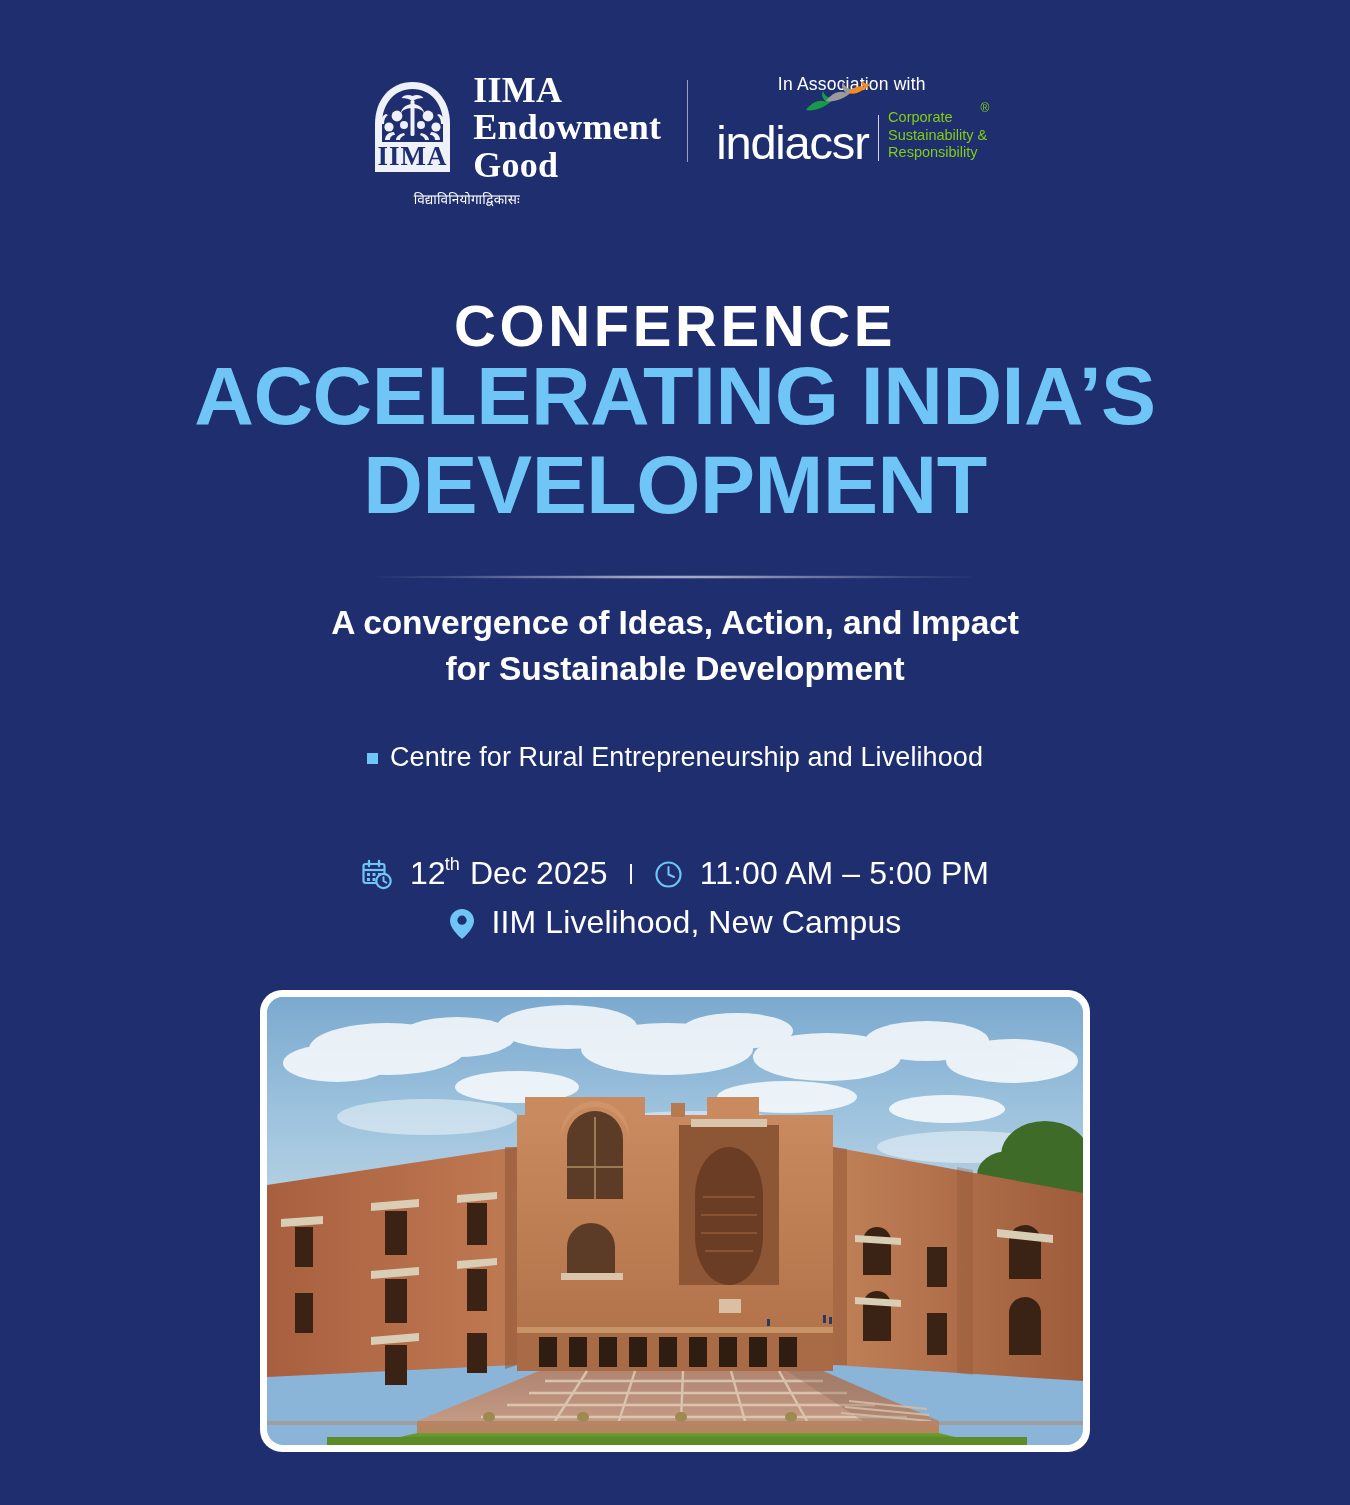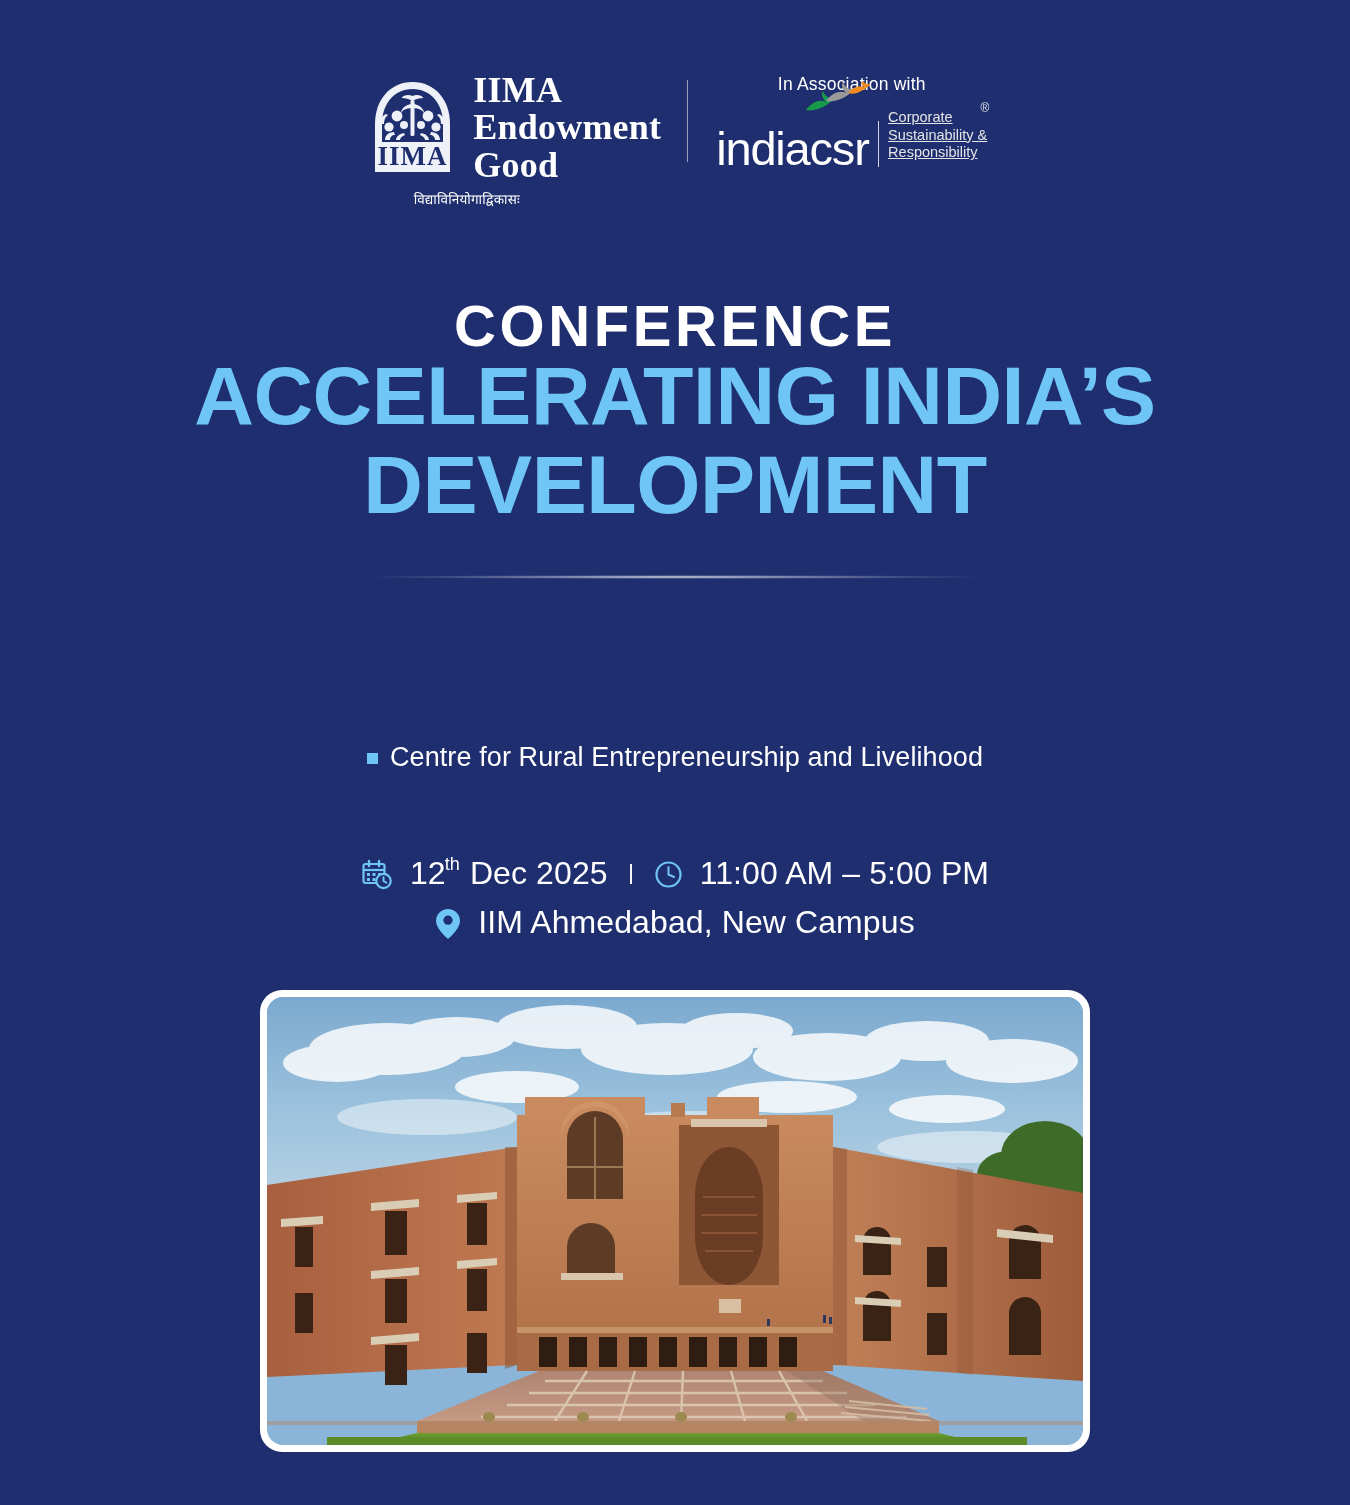--- a/index.html
+++ b/index.html
@@ -112,27 +112,26 @@
     width: 74px;
     height: 36px;
   }
   .csr-vsep {
     width: 1.5px;
     height: 46px;
     background: rgba(255,255,255,0.8);
     margin-bottom: 2px;
   }
   .csr-tagline {
-    color: #e5e5e5;
+    color: #84cc16;
     font-size: 14.5px;
     line-height: 1.22;
     white-space: nowrap;
     position: relative;
-    margin-bottom: 7px;
-    text-decoration: underline;
+    margin-bottom: 1px;
   }
   .csr-reg {
     position: absolute;
     top: -8px;
     right: -2px;
     font-size: 12px;
   }
 
   
   .kicker {
@@ -357,20 +356,24 @@
 
   <div class="kicker">CONFERENCE</div>
 
   <div class="headline">
     <div>ACCELERATING INDIA’S</div>
     <div>DEVELOPMENT</div>
   </div>
 
   <div class="divider"></div>
 
+  <div class="subtitle">
+    <div>A convergence of Ideas, Action, and Impact</div>
+    <div>for Sustainable Development</div>
+  </div>
 
   <div class="tracks">
     <div class="tracks-row">
       <div class="track-item">
         <span class="track-bullet"></span>
         <span>Centre for Rural Entrepreneurship and Livelihood</span>
       </div>
     </div>
   </div>
 
@@ -411,21 +414,21 @@
     </div>
 
     <div class="meta-row venue">
       <div class="meta-chip">
         <span class="meta-icon">
           <svg width="26" height="32" viewBox="0 0 26 32" xmlns="http://www.w3.org/2000/svg">
             <path d="M13 1 C6.4 1 1 6.3 1 12.8 C1 21.4 13 31 13 31 C13 31 25 21.4 25 12.8 C25 6.3 19.6 1 13 1 Z" fill="#6fc5f5"></path>
             <circle cx="13" cy="12.2" r="4.6" fill="#1e2e6e"></circle>
           </svg>
         </span>
-        <span>IIM Ahmedabad, New Campus</span>
+        <span>IIM Livelihood, New Campus</span>
       </div>
     </div>
   </div>
 
   <div class="photo-frame">
     <div class="photo">
       <svg viewBox="0 0 816 448" preserveAspectRatio="xMidYMid slice" xmlns="http://www.w3.org/2000/svg">
         <defs>
           <linearGradient id="sky" x1="0" y1="0" x2="0" y2="1">
             <stop offset="0%" stop-color="#7ba9cf"></stop>

